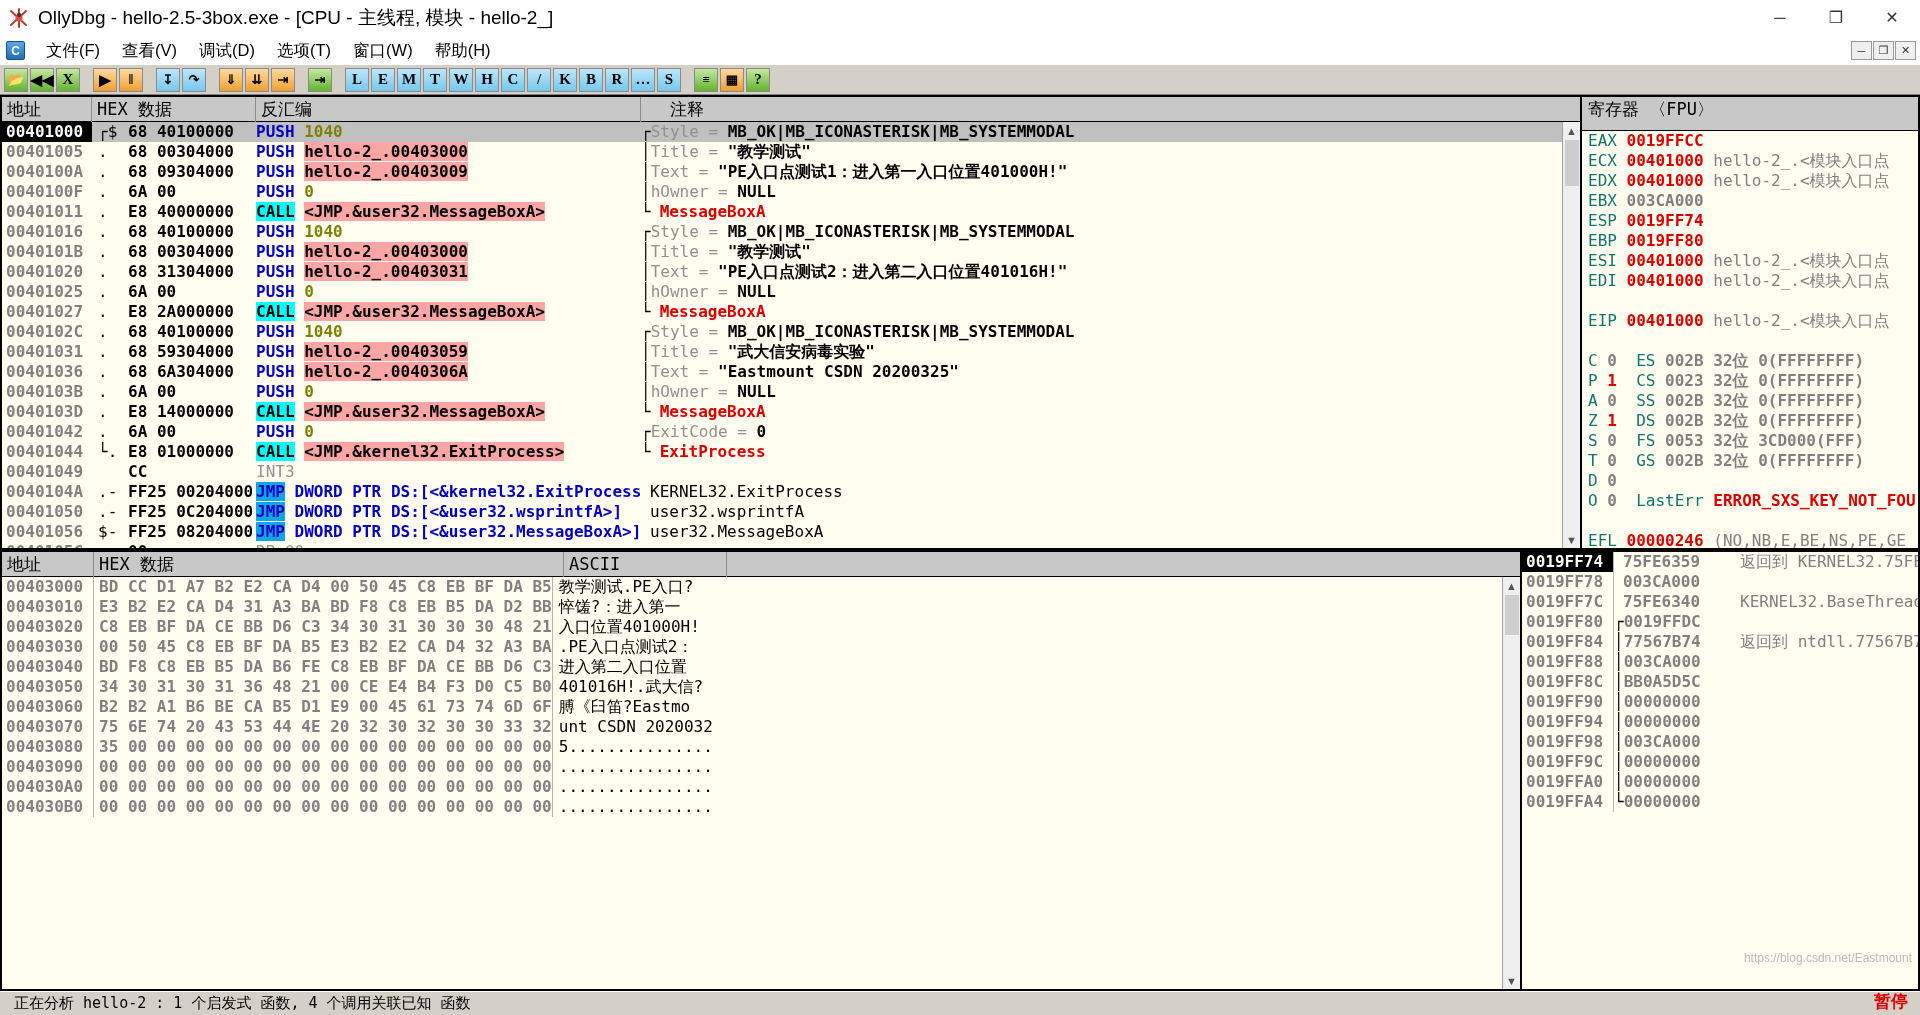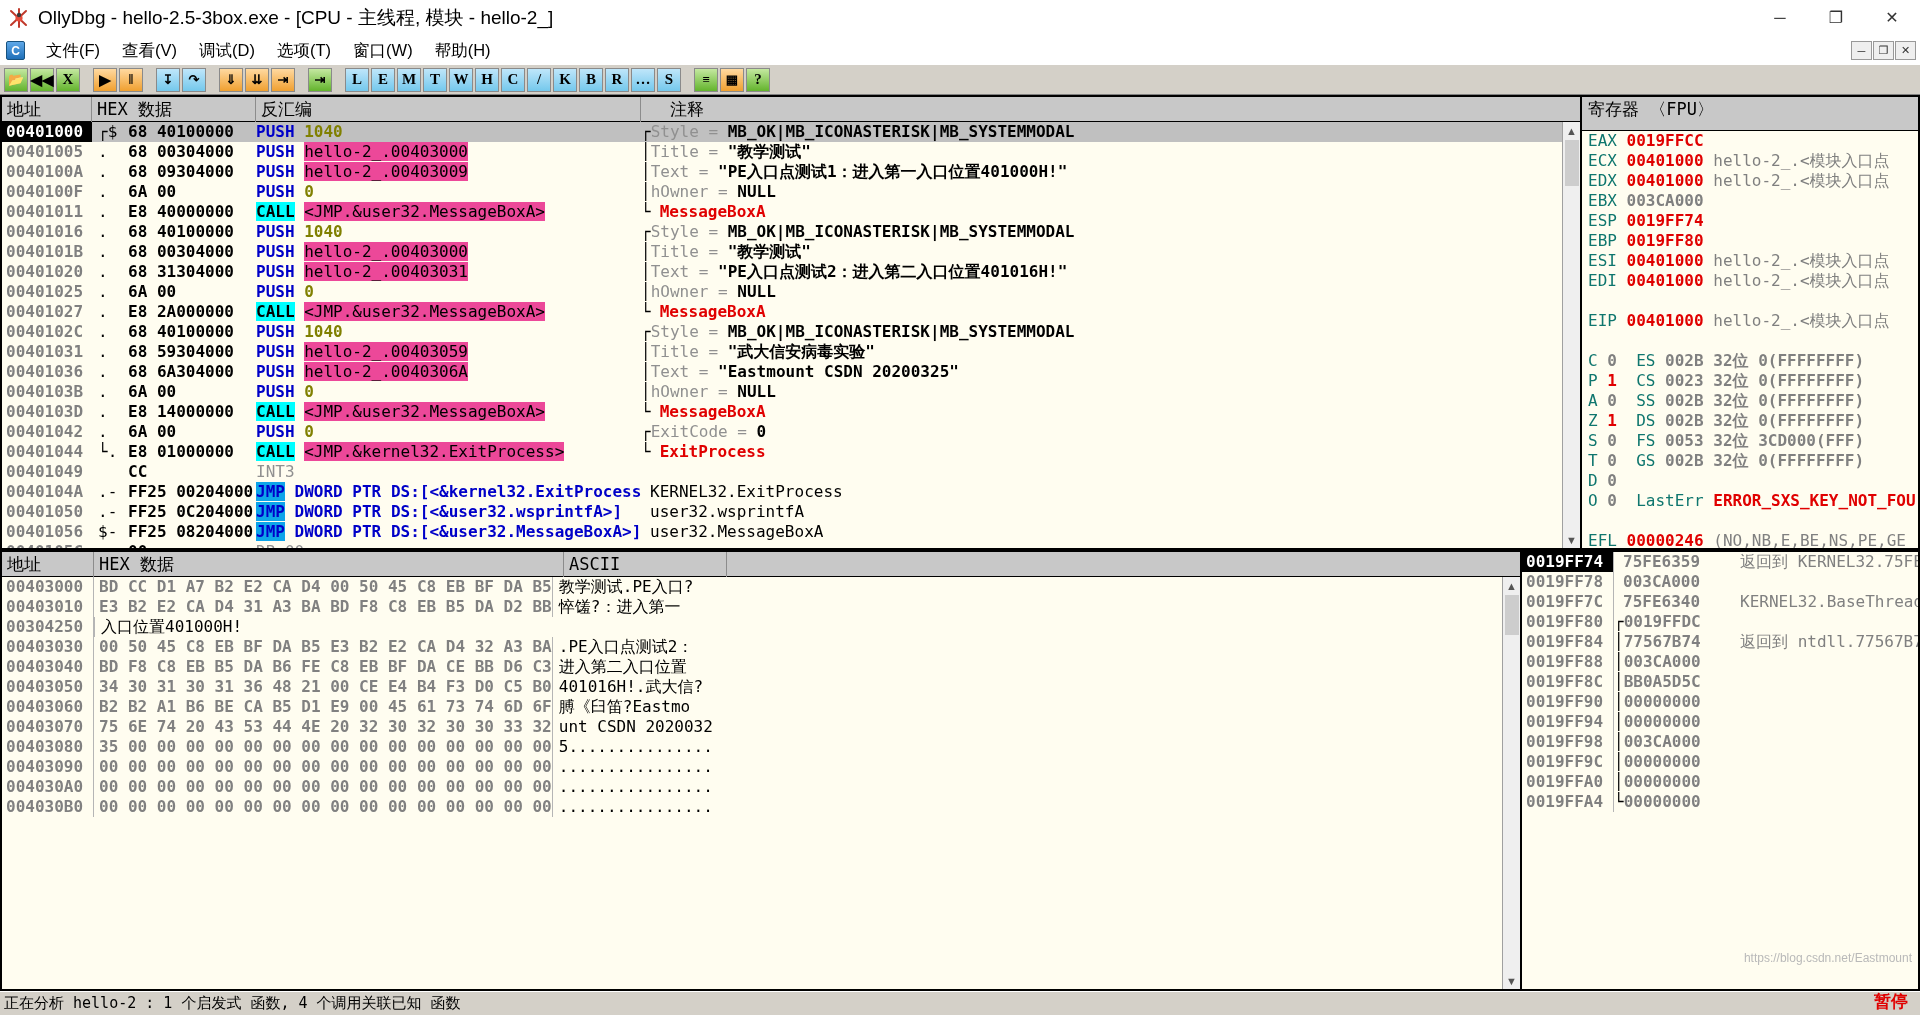--- a/index.html
+++ b/index.html
@@ -145,21 +145,21 @@
   .c-mark { width: 36px; flex: none; color:#000; text-align:left; padding-left:6px; overflow:hidden;}
   .c-hex  { width: 128px; flex: none; color:#000; font-weight:bold; overflow:hidden;}
   .c-dis  { width: 385px; flex: none; overflow:hidden;}
   .c-cmt  { flex: 1 1 auto; overflow:hidden; color:#000;}
 
   .row.cur .c-mark, .row.cur .c-hex, .row.cur .c-dis, .row.cur .c-cmt { background:#c0c0c0; }
 
   .op   { color: #0000c8; font-weight: bold; }
   .op-call { color:#000; font-weight:bold; background:#00ffff; }
   .op-jmp  { color:#0000c8; font-weight:bold; background:#0ea5e9;text-align:right; }
-  .arg-hl  { background:#ec4899; color:#000; font-weight:normal; }
+  .arg-hl  { background:#fca5a5; color:#000; font-weight:bold; }
   .arg-num { color: #808000; font-weight:bold; }
   .dim { color:#909090; }
   .cmt-k { color:#909090; }
   .cmt-v { color:#000; font-weight:bold; }
   .cmt-red { color:#e00000; font-weight:bold;margin-left:9px; }
   .cmt-plain { color:#000; }
 
   
   .vsb {
     width: 18px; flex: none; background:#efefef;
@@ -207,21 +207,21 @@
   .s-addr { width:92px; flex:none; color:#808080; font-weight:bold; padding-left:4px; border-right:1px solid #b5b5b5;}
   .s-addr.sel { background:#000; color:#fff; }
   .s-val  { width:122px; flex:none; color:#808080; font-weight:bold; }
   .s-cmt  { flex:1 1 auto; color:#808080; padding-left:4px; overflow:hidden;}
 
   
   .statusbar {
     height: 24px; min-height:24px; background:#d4d0c8;
     border-top:1px solid #fff;
     font-family:"DejaVu Sans Mono", monospace; font-size:15px;
-    color:#000; display:flex; align-items:center; padding-left:4px;
+    color:#000; display:flex; align-items:center; padding-left:14px;
   }
   .pausebadge {
     position:absolute; right:12px; bottom:2px;
     color:#e00000; font-weight:bold; font-size:17px;
     font-family:"DejaVu Sans Mono", monospace;
   }
   .watermark {
     position:absolute; right:8px; bottom:26px;
     color:#b9b9b9; font-size:12px; font-family:"Liberation Sans", sans-serif;
   }
@@ -542,21 +542,22 @@
                 <div class="d-addr">00403000</div>
                 <div class="d-hex">BD CC D1 A7 B2 E2 CA D4 00 50 45 C8 EB BF DA B5</div>
                 <div class="d-ascii" style="width: 163px;">教学测试.PE入口?</div>
               </div>
               <div class="row">
                 <div class="d-addr">00403010</div>
                 <div class="d-hex">E3 B2 E2 CA D4 31 A3 BA BD F8 C8 EB B5 DA D2 BB</div>
                 <div class="d-ascii" style="width: 163px;">悴馐?：进入第一</div>
               </div>
               <div class="row">
-                <div class="d-addr">00304250</div>
+                <div class="d-addr">00403020</div>
+                <div class="d-hex">C8 EB BF DA CE BB D6 C3 34 30 31 30 30 30 48 21</div>
                 <div class="d-ascii" style="width: 163px;">入口位置401000H!</div>
               </div>
               <div class="row">
                 <div class="d-addr">00403030</div>
                 <div class="d-hex">00 50 45 C8 EB BF DA B5 E3 B2 E2 CA D4 32 A3 BA</div>
                 <div class="d-ascii" style="width: 163px;">.PE入口点测试2：</div>
               </div>
               <div class="row">
                 <div class="d-addr">00403040</div>
                 <div class="d-hex">BD F8 C8 EB B5 DA B6 FE C8 EB BF DA CE BB D6 C3</div>

